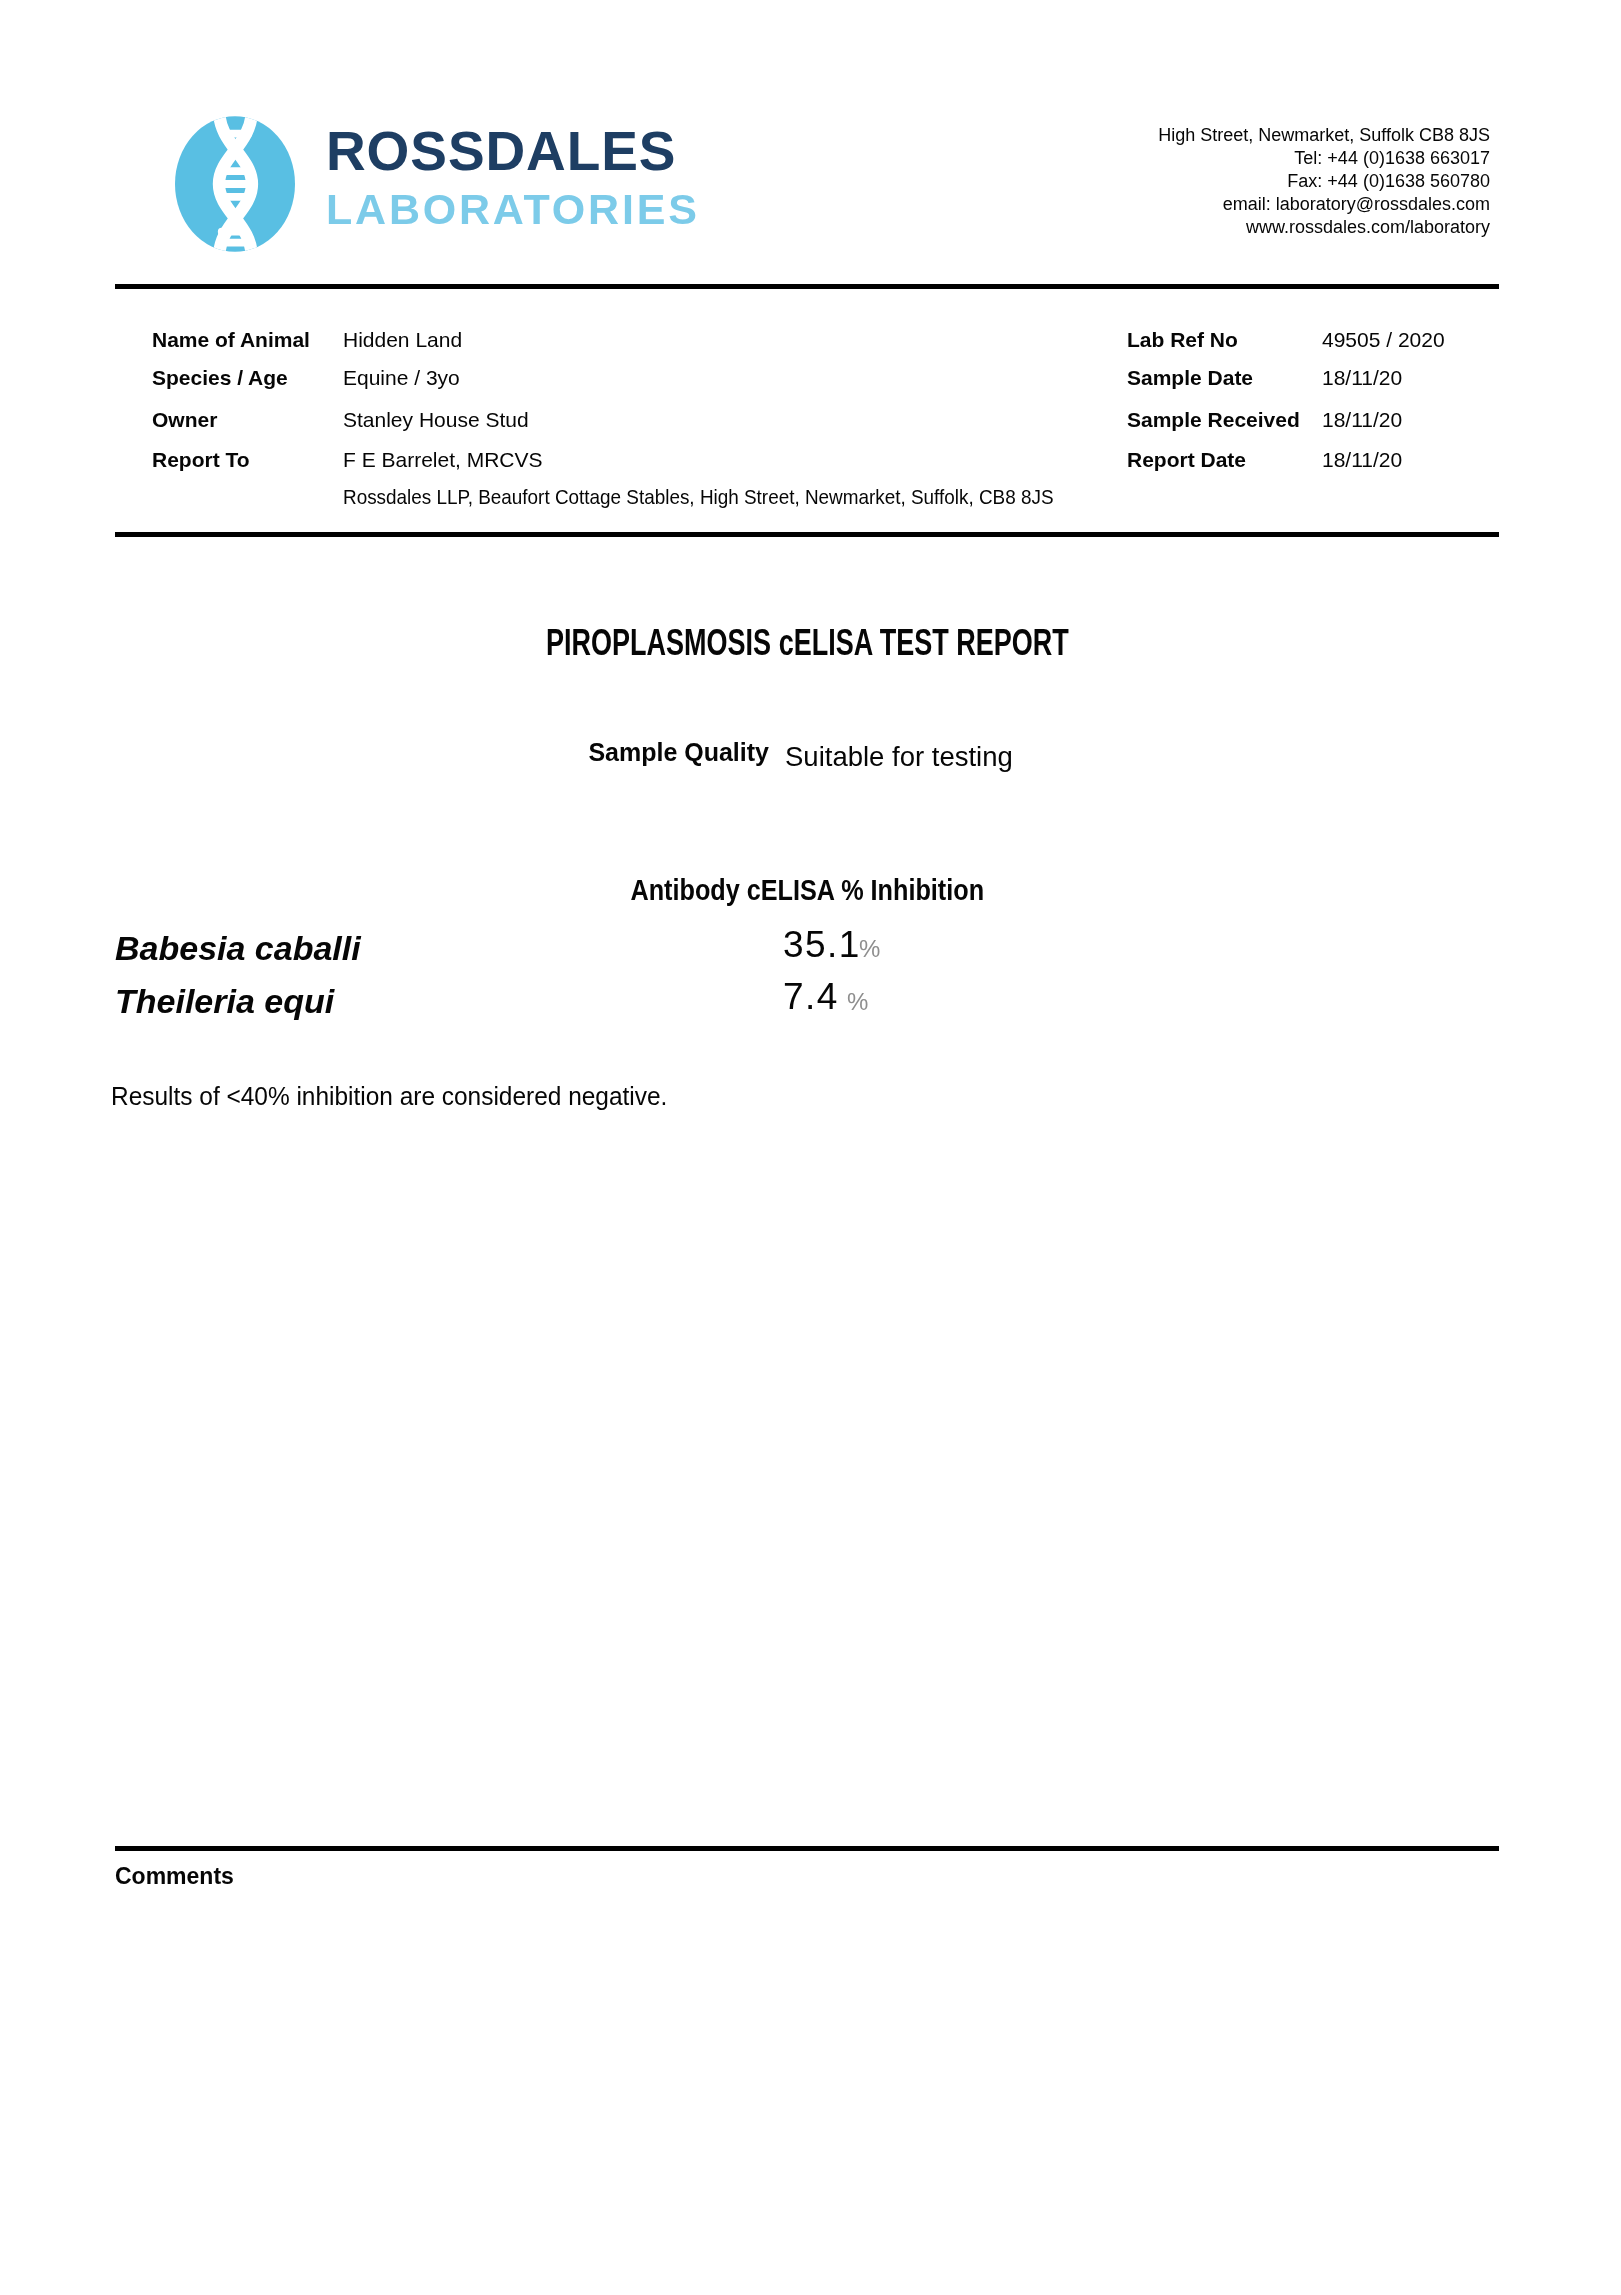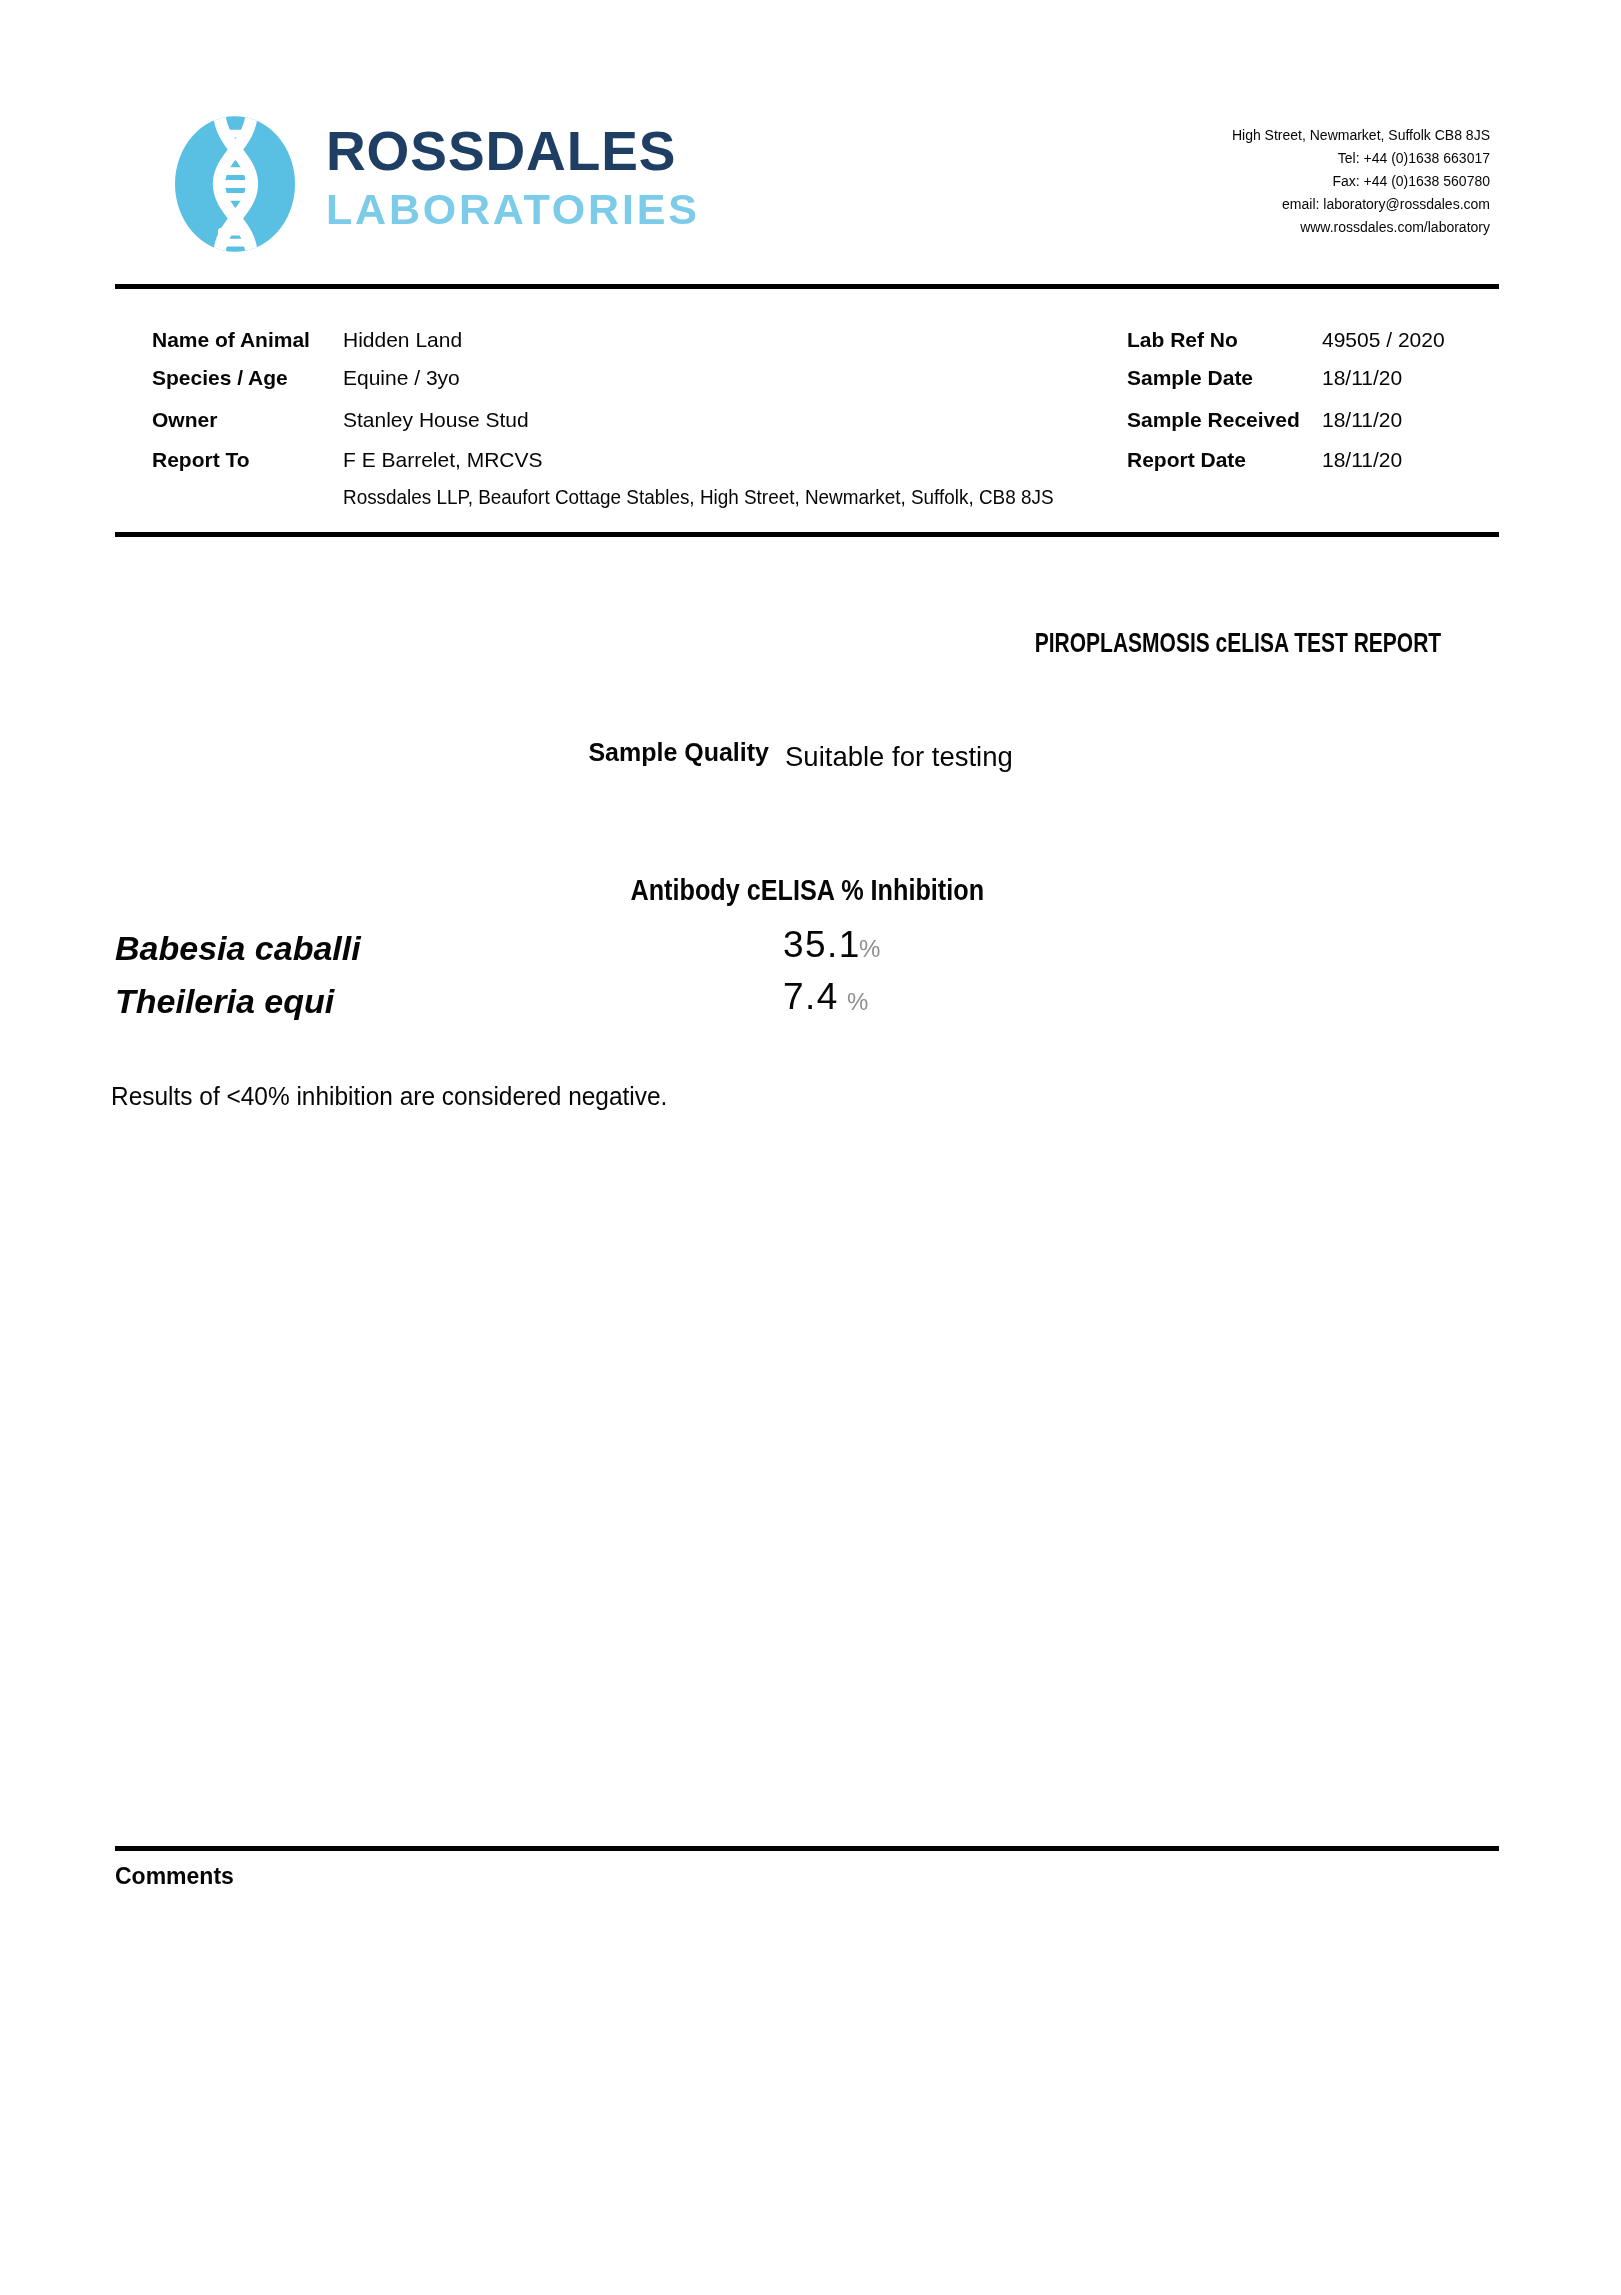--- a/index.html
+++ b/index.html
@@ -28,36 +28,36 @@
     color: #1e3e63;
   }
   .brand2 {
     left: 326px; top: 182px;
     font-size: 43px; line-height: 55px;
     font-weight: bold; letter-spacing: 2.8px;
     color: #7ccbe9;
   }
   .contact {
     right: 132px; top: 124px;
-    font-size: 14px; line-height: 23px;
+    font-size: 18px; line-height: 23px;
     text-align: right;
   }
   
   .cell { position: absolute; font-size: 21px; line-height: 26px; white-space: nowrap; }
   .lbl-l { left: 152px; font-weight: bold; }
   .val-l { left: 343px; }
   .lbl-r { left: 1127px; font-weight: bold; }
   .val-r { left: 1322px; }
   .r1 { top: 327px; } .r2 { top: 365px; } .r3 { top: 407px; } .r4 { top: 447px; } .r5 { top: 484px; }
   .squeeze90 { display: inline-block; transform: scaleX(0.90); transform-origin: left center; }
   
   .title-wrap {
-    left: 125px; top: 621px; width: 1384px;
-    text-align: right;
-    font-size: 28px; line-height: 44px; font-weight: bold;
+    left: 115px; top: 621px; width: 1384px;
+    text-align: center;
+    font-size: 36px; line-height: 44px; font-weight: bold;
   }
   .title-inner { display: inline-block; transform: scaleX(0.75); transform-origin: center; white-space: nowrap; }
   
   .sq-label {
     left: 115px; top: 740px; width: 654px;
     text-align: right; font-size: 25px; line-height: 25px; font-weight: bold;
   }
   .sq-value { left: 785px; top: 743px; font-size: 27.5px; line-height: 27.5px; }
   
   .res-heading-wrap {

